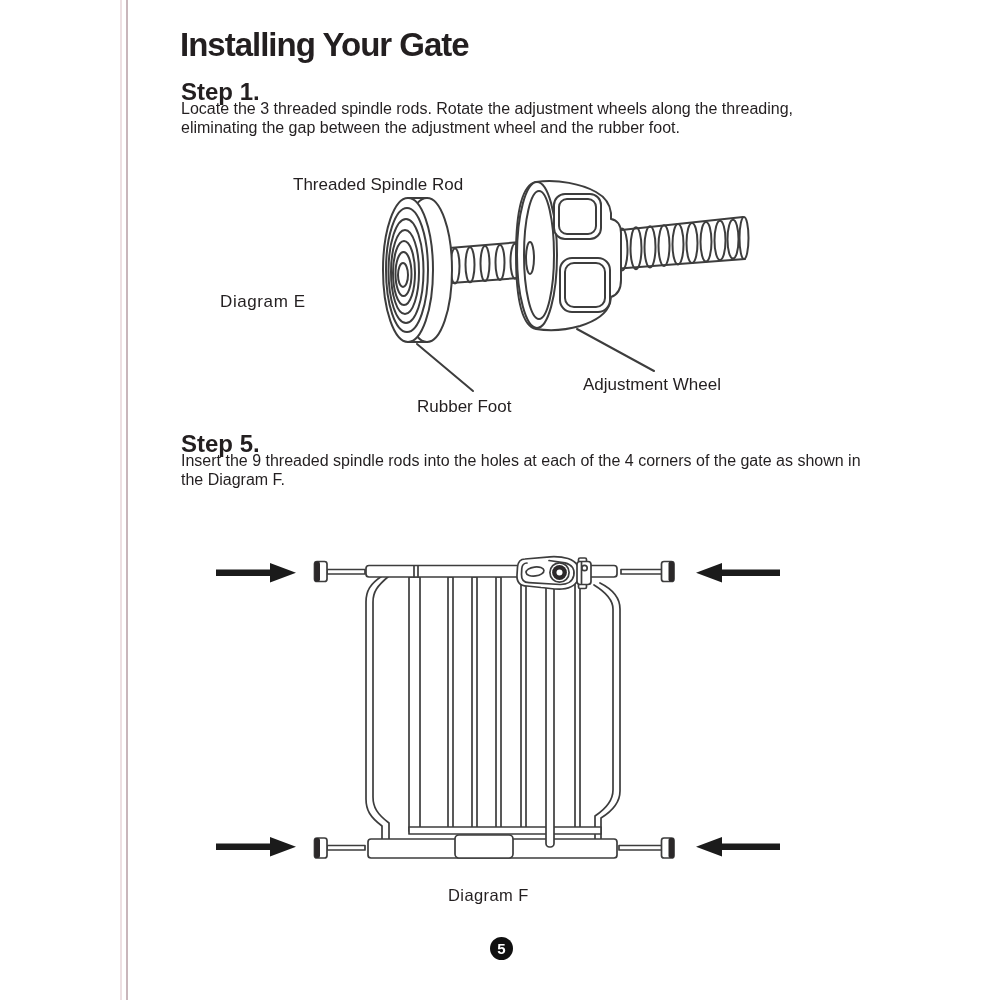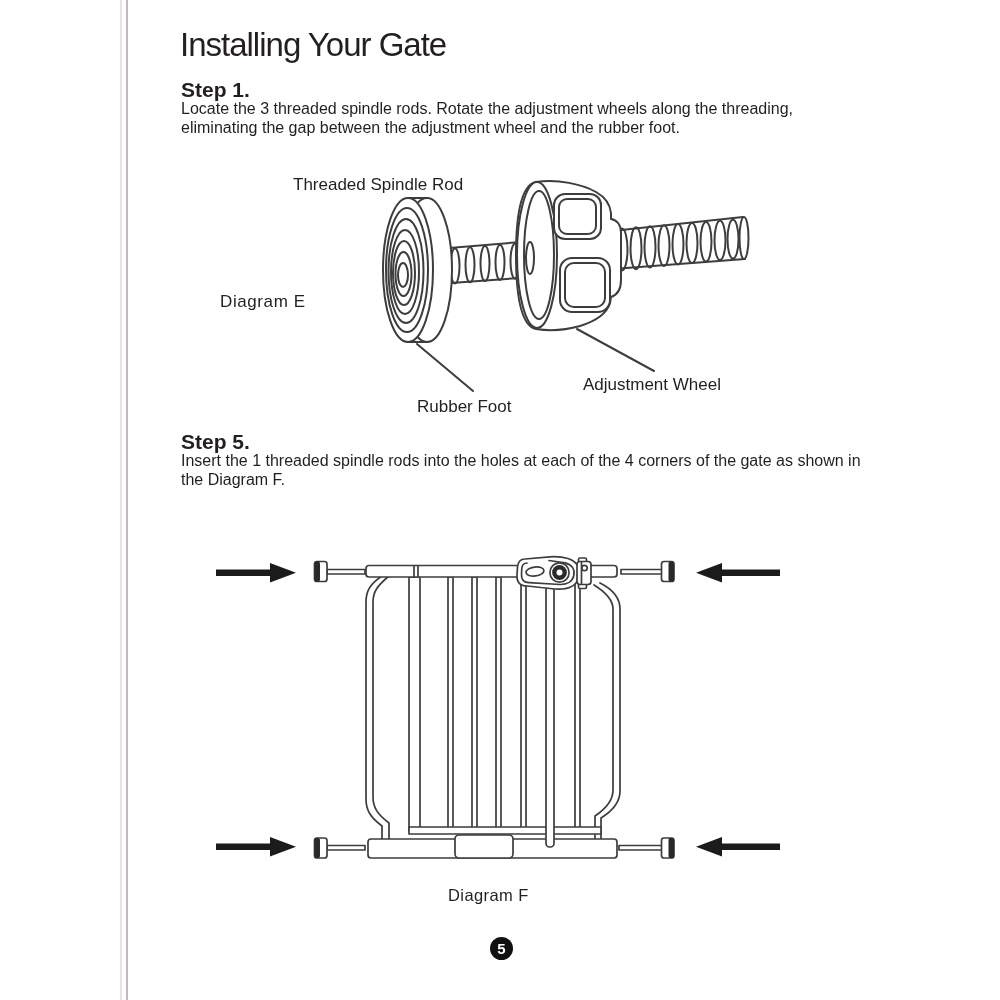--- a/index.html
+++ b/index.html
@@ -6,22 +6,22 @@
     --ink:#231f20; --line:#3d3d3d; --page-bg:#ffffff;
     --edge-line-strong:#c9b6bb; --edge-line-faint:#eddfe2;
   }
   *{margin:0;padding:0;box-sizing:border-box;}
   html,body{background:#fff;}
   body{font-family:"Liberation Sans","DejaVu Sans",sans-serif;color:var(--ink);}
   .page{position:relative;width:1000px;height:1000px;background:var(--page-bg);overflow:hidden;}
   .edge-line{position:absolute;top:0;height:1000px;}
   .edge-line-faint{left:120px;width:2px;background:var(--edge-line-faint);}
   .edge-line-strong{left:126px;width:2px;background:var(--edge-line-strong);}
-  .title{position:absolute;left:180px;top:26px;font-size:33px;font-weight:normal;letter-spacing:-1px;color:var(--ink);}
-  .step-heading{position:absolute;left:181px;font-size:21px;font-weight:bold;}
+  .title{position:absolute;left:180px;top:26px;font-size:33px;font-weight:bold;letter-spacing:-1px;color:var(--ink);}
+  .step-heading{position:absolute;left:181px;font-size:24px;font-weight:bold;}
   .step-body{position:absolute;left:181px;width:680px;font-size:16px;line-height:18.5px;color:var(--ink);}
   .s1h{top:78px;} .s1b{top:100px;}
   .s2h{top:430px;} .s2b{top:452px;}
   .diagram-svg{position:absolute;}
   .dE{left:200px;top:163px;}
   .dF{left:200px;top:545px;}
   .ln{fill:none;stroke:var(--line);stroke-width:2;stroke-linecap:round;stroke-linejoin:round;}
   .wf{fill:#fff;stroke:var(--line);stroke-width:2;stroke-linejoin:round;}
   .g-ln{fill:none;stroke:var(--line);stroke-width:1.7;stroke-linecap:round;stroke-linejoin:round;}
   .g-wf{fill:#fff;stroke:var(--line);stroke-width:1.7;stroke-linejoin:round;}
@@ -102,21 +102,21 @@
     <path class="ln" d="M417,344 L473,391" stroke-width="2.6"></path>
     <path class="ln" d="M577,329 L654,371" stroke-width="2.6"></path>
 
     <text class="lbl" x="293" y="190">Threaded Spindle Rod</text>
     <text class="lbl" x="220" y="307" letter-spacing="0.6">Diagram E</text>
     <text class="lbl" x="417" y="412">Rubber Foot</text>
     <text class="lbl" x="583" y="390">Adjustment Wheel</text>
   </svg>
 
   <h2 class="step-heading s2h">Step 5.</h2>
-  <p class="step-body s2b">Insert the 1 threaded spindle rods into the holes at each of the 4 corners of the gate as shown in the Diagram F.</p>
+  <p class="step-body s2b">Insert the 9 threaded spindle rods into the holes at each of the 4 corners of the gate as shown in the Diagram F.</p>
 
   <svg class="diagram-svg dF" width="600" height="330" viewBox="200 545 600 330" xmlns="http://www.w3.org/2000/svg">
 
     <g>
       <path class="g-ln" d="M382,576 C370,584 366,591 366,602 L366,799 C366,810 370,817 382,826 L382,839"></path>
       <path class="g-ln" d="M389,576 C377,586 373,592 373,602 L373,797 C373,807 377,814 389,823 L389,839"></path>
       <path class="g-ln" d="M600,583 C614,590 620,598 620,609 L620,791 C620,802 614,810 601,818 L601,839"></path>
       <path class="g-ln" d="M594,585 C607,593 613,600 613,609 L613,790 C613,800 607,808 595,816 L595,839"></path>
     </g>
 

